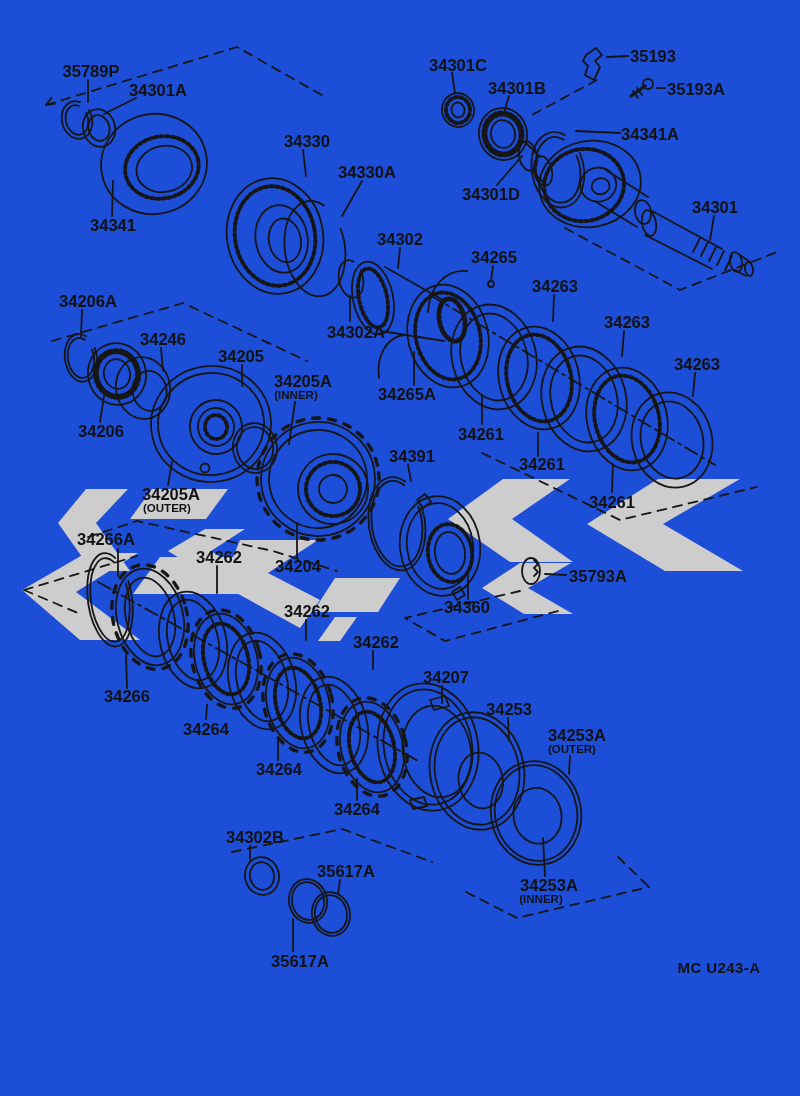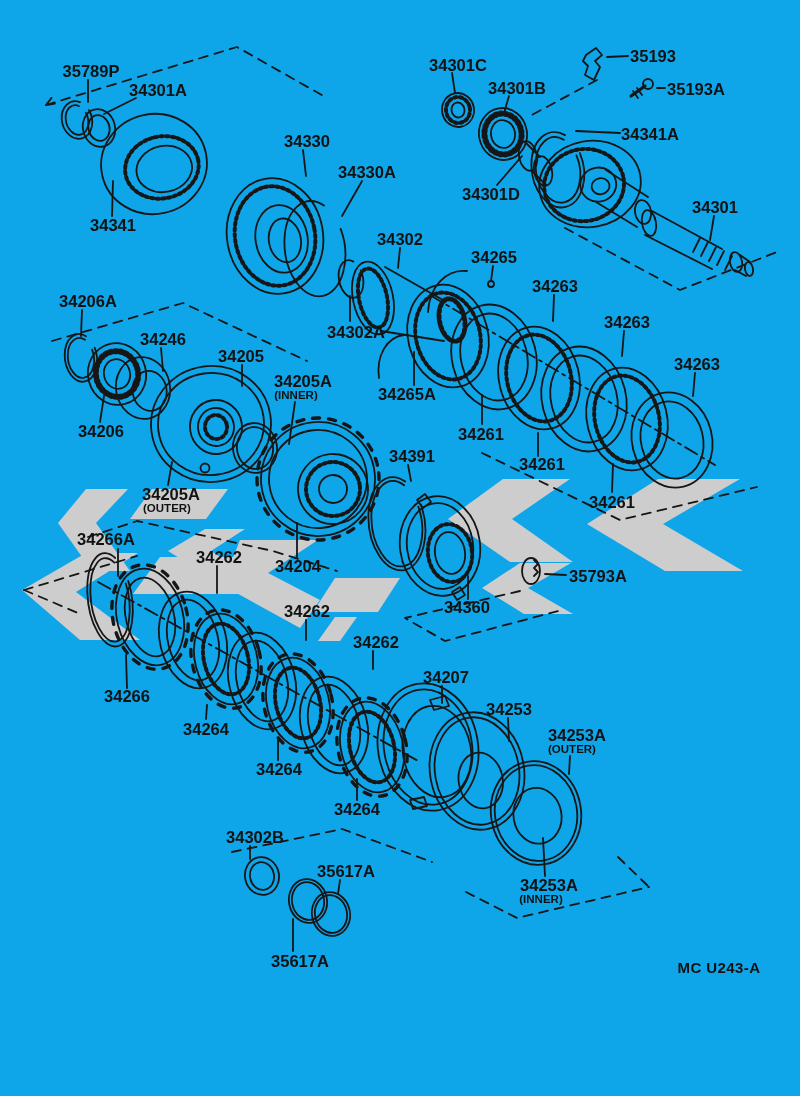--- a/index.html
+++ b/index.html
@@ -1,16 +1,16 @@
 <!DOCTYPE html>
 <html><head>
 <meta charset="utf-8">
 <style>
   html,body{margin:0;padding:0;background:#ffffff;}
-  #stage{position:relative;width:800px;height:1096px;background:#0ea5e9;overflow:hidden;}
+  #stage{position:relative;width:800px;height:1096px;background:#1d4ed8;overflow:hidden;}
   #diagram{position:absolute;left:0;top:0;}
   
   #diagram ellipse,#diagram circle,#diagram line,#diagram path,#diagram polyline{
     fill:none;stroke:#161616;stroke-width:1.8;stroke-linecap:round;stroke-linejoin:round;}
   #diagram .teeth{stroke-width:4;stroke-dasharray:2.5 3.2;}
   #diagram .dots{stroke-width:6;stroke-dasharray:1.5 3.6;}
   #diagram .tabs{stroke-width:3.4;stroke-dasharray:7 9;}
   #diagram .lead{stroke-width:1.5;}
   #diagram .dash{stroke-width:1.5;stroke-dasharray:9 7;}
   #diagram .axis{stroke-width:1.2;stroke-dasharray:14 5 3 5;}

